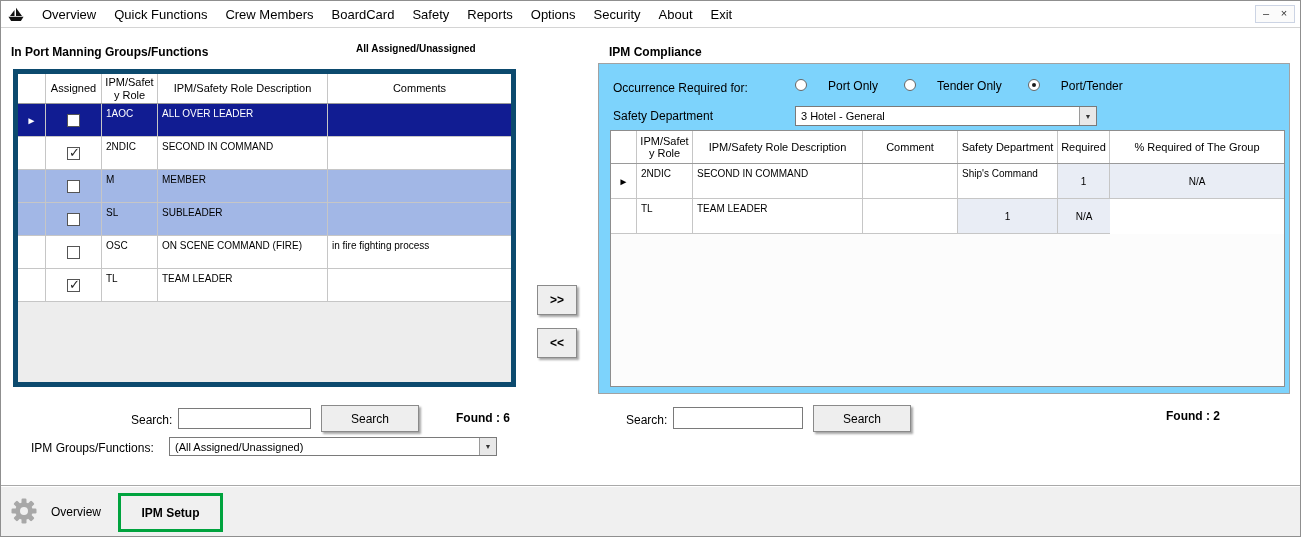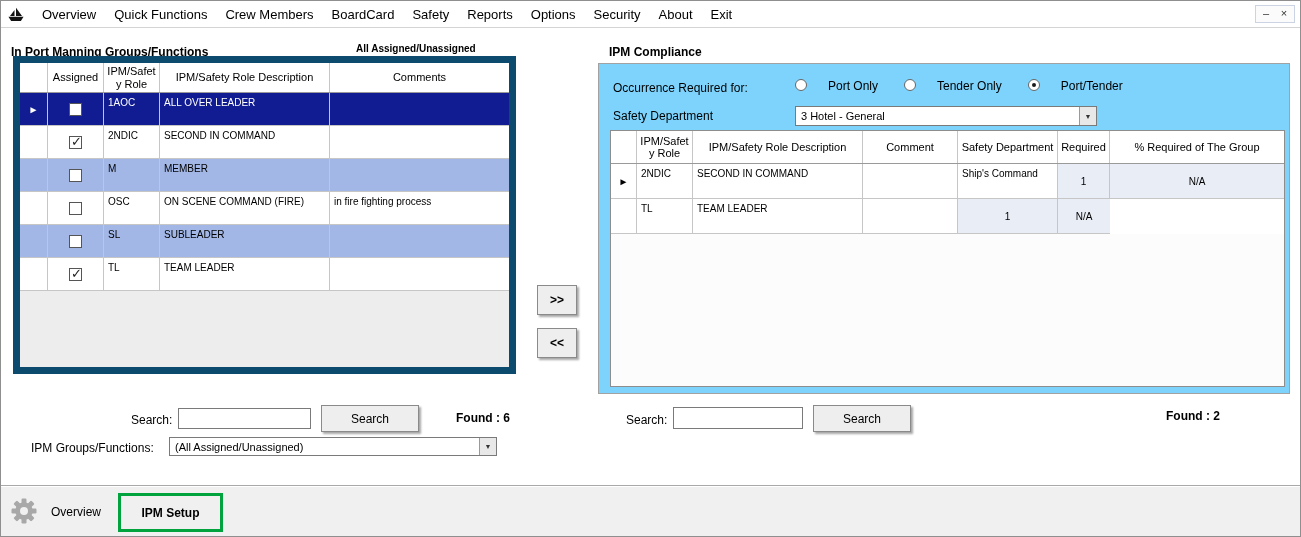--- a/index.html
+++ b/index.html
@@ -36,22 +36,22 @@
               display:inline-block; position:relative; }
   .checkbox.checked::after { content:"✓"; position:absolute; left:1px; top:-3px;
                              font-size:13px; color:#222; }
   .radio { width:12px; height:12px; border-radius:50%; border:1px solid #666; background:#fff;
            display:inline-block; position:relative; flex:0 0 auto; }
   .radio.checked::after { content:""; position:absolute; left:3px; top:3px; width:4px; height:4px;
                           border-radius:50%; background:#1a1a1a; }
   .radio-opt { display:flex; align-items:flex-start; gap:21px; font-size:12px; }
 
   
-  .lgrid { position:absolute; left:12px; top:55px; width:503px; height:318px;
-           background:#ededed; border:7px solid #0c4a6e; overflow:hidden; }
+  .lgrid { position:absolute; left:12px; top:68px; width:503px; height:318px;
+           background:#ededed; border:5px solid #0c4a6e; overflow:hidden; }
   .lcols { display:grid; grid-template-columns:28px 56px 56px 170px 1fr; }
   .gh { background:#fff; height:30px; border-bottom:1px solid #9a9a9a; }
   .hcell { font-size:11px; display:flex; align-items:center; justify-content:center; text-align:center;
            border-right:1px solid #c6c6c6; padding:1px 2px; overflow-wrap:anywhere; line-height:1.1; }
   .row { height:33px; background:#fff; }
   .rrowh { height:35px; }
   .cell { font-size:10px; padding:4px 4px 0 4px; border-right:1px solid #c6c6c6;
           border-bottom:1px solid #c6c6c6; overflow:hidden; white-space:nowrap; }
   .cell.ctr { display:flex; align-items:center; justify-content:center; padding:0; }
   .selcell { display:flex; align-items:center; justify-content:center; padding:0; font-size:10px; }
@@ -140,38 +140,38 @@
     <div class="row alt lcols">
       <div class="cell selcell"></div>
       <div class="cell ctr">
           <span class="checkbox"></span>
         </div>
       <div class="cell">M</div>
       <div class="cell">MEMBER</div>
       <div class="cell" style="border-right:none;"></div>
     </div>
 
+    <div class="row alt lcols">
+      <div class="cell selcell"></div>
+      <div class="cell ctr">
+          <span class="checkbox"></span>
+        </div>
+      <div class="cell">SL</div>
+      <div class="cell">SUBLEADER</div>
+      <div class="cell" style="border-right:none;"></div>
+    </div>
+
     <div class="row lcols">
       <div class="cell selcell"></div>
       <div class="cell ctr">
           <span class="checkbox"></span>
         </div>
       <div class="cell">OSC</div>
       <div class="cell">ON SCENE COMMAND (FIRE)</div>
       <div class="cell" style="border-right:none;">in fire fighting process</div>
-    </div>
-
-    <div class="row alt lcols">
-      <div class="cell selcell"></div>
-      <div class="cell ctr">
-          <span class="checkbox"></span>
-        </div>
-      <div class="cell">SL</div>
-      <div class="cell">SUBLEADER</div>
-      <div class="cell" style="border-right:none;"></div>
     </div>
 
     <div class="row lcols">
       <div class="cell selcell"></div>
       <div class="cell ctr">
           <span class="checkbox checked"></span>
         </div>
       <div class="cell">TL</div>
       <div class="cell">TEAM LEADER</div>
       <div class="cell" style="border-right:none;"></div>

